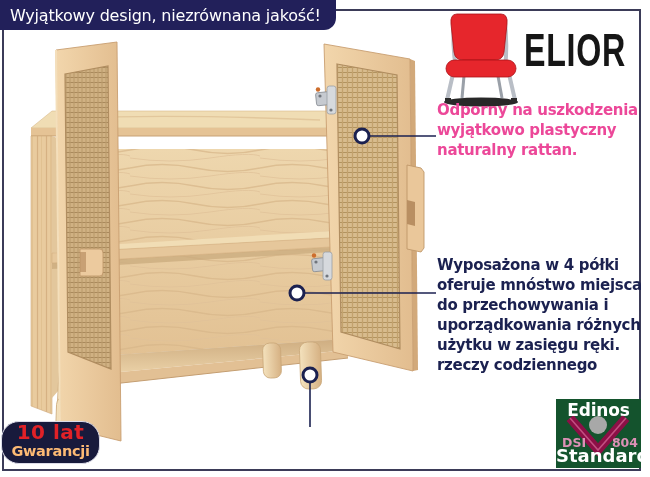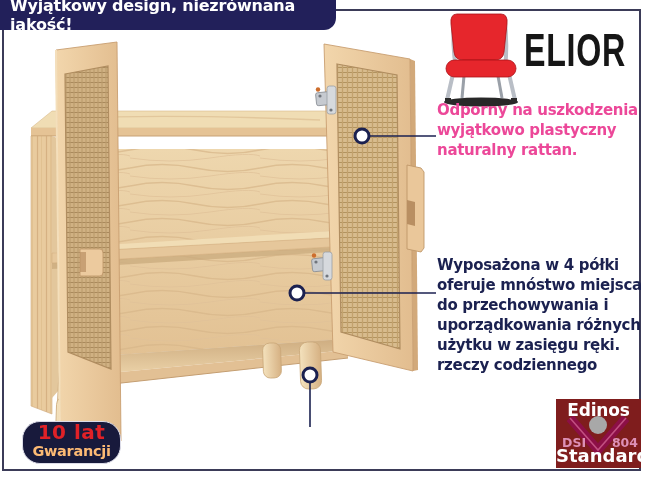--- a/index.html
+++ b/index.html
@@ -1,32 +1,32 @@
 <!DOCTYPE html>
 <html><head>
 <meta charset="utf-8">
 <style>
   html,body{margin:0;padding:0;background:#fff;}
   .stage{position:relative;width:650px;height:477px;background:#ffffff;overflow:hidden;
          font-family:"DejaVu Sans","Liberation Sans",sans-serif;}
   .frame{position:absolute;left:2px;top:9px;right:9px;bottom:6px;border:2px solid #3b3b58;pointer-events:none;}
   .banner{position:absolute;left:0;top:0;width:336px;height:30px;border-bottom-right-radius:12px;
           display:flex;align-items:center;padding-left:10px;box-sizing:border-box;
-          font-size:16px;font-weight:bold;letter-spacing:-0.2px;}
+          font-size:16px;font-weight:normal;letter-spacing:-0.2px;}
   .cabinet-svg{position:absolute;left:0;top:0;}
   .logo-chair{position:absolute;left:440px;top:10px;}
   .logo-text{position:absolute;left:524px;top:26px;font-family:"Liberation Sans",sans-serif;
              font-size:46px;line-height:48px;font-weight:900;letter-spacing:1px;
              transform:scaleX(.70);transform-origin:left top;}
   .callout-text{position:absolute;font-size:15px;font-weight:bold;letter-spacing:-0.3px;line-height:20px;}
   .callout-text div{white-space:nowrap;}
   .callout-1{left:437px;top:100px;}
   .callout-2{left:437px;top:255px;}
   .callout-3{left:207px;top:429px;line-height:21px;font-size:14.5px;}
-  .warranty{position:absolute;left:22px;top:421px;width:99px;height:43px;border-radius:18px;
+  .warranty{position:absolute;left:1px;top:421px;width:99px;height:43px;border-radius:18px;
             border:1.5px solid #dcdce8;box-sizing:border-box;text-align:center;}
   .warranty .l1{font-size:20px;line-height:21px;font-weight:800;letter-spacing:.5px;}
   .warranty .l2{font-size:14.5px;line-height:16px;font-weight:bold;letter-spacing:-0.3px;}
   .standards{position:absolute;left:556px;top:399px;width:85px;height:69px;text-align:center;}
   .standards .brand{position:absolute;left:0;right:0;top:1px;font-size:17px;font-weight:800;letter-spacing:-0.2px;}
   .standards .vicon{position:absolute;left:0;top:17px;}
   .standards .dsi{position:absolute;left:6px;top:36px;font-size:12.5px;font-weight:bold;}
   .standards .n804{position:absolute;right:3px;top:36px;font-size:12.5px;font-weight:bold;}
   .standards .bottom{position:absolute;left:0;right:0;bottom:2px;font-size:18px;font-weight:800;}
 </style>
@@ -176,21 +176,21 @@
     <div>uporządkowania różnych</div>
     <div>użytku w zasięgu ręki.</div>
     <div>rzeczy codziennego</div>
   </div>
 
   <div class="warranty" style="background: rgb(24, 26, 60);">
     <div class="l1" style="color: rgb(224, 33, 39);">10 lat</div>
     <div class="l2" style="color: #fdba74;">Gwarancji</div>
   </div>
 
-  <div class="standards" style="background: #7f1d1d;">
+  <div class="standards" style="background: #14532d;">
     <div class="brand" style="color: rgb(255, 255, 255);">Edinos</div>
     <svg class="vicon" width="85" height="40" viewBox="0 0 85 40">
       <path d="M14,2 L42,34 L70,2" fill="none" stroke="#8c0f46" stroke-width="9"></path>
       <path d="M14,2 L42,34 L70,2" fill="none" stroke="#d06090" stroke-width="1.5" opacity="0.8"></path>
       <circle cx="42" cy="9" r="9" fill="#a8a8a8"></circle>
     </svg>
     <div class="dsi" style="color: rgb(221, 144, 182);">DSI</div>
     <div class="n804" style="color: rgb(221, 144, 182);">804</div>
     <div class="bottom" style="color: rgb(255, 255, 255);">Standards</div>
   </div>

